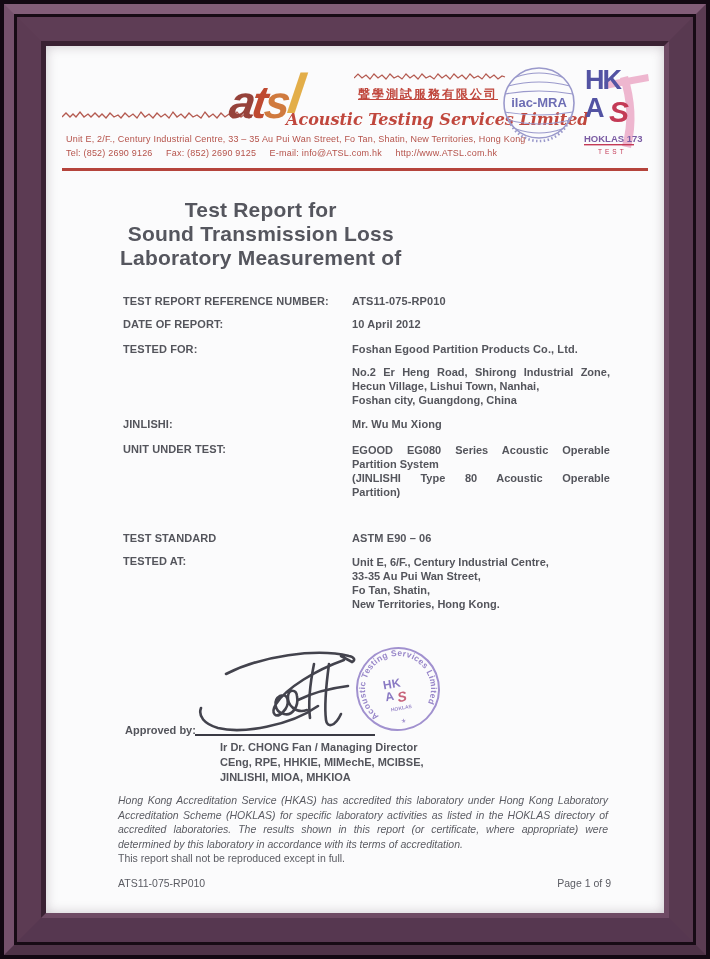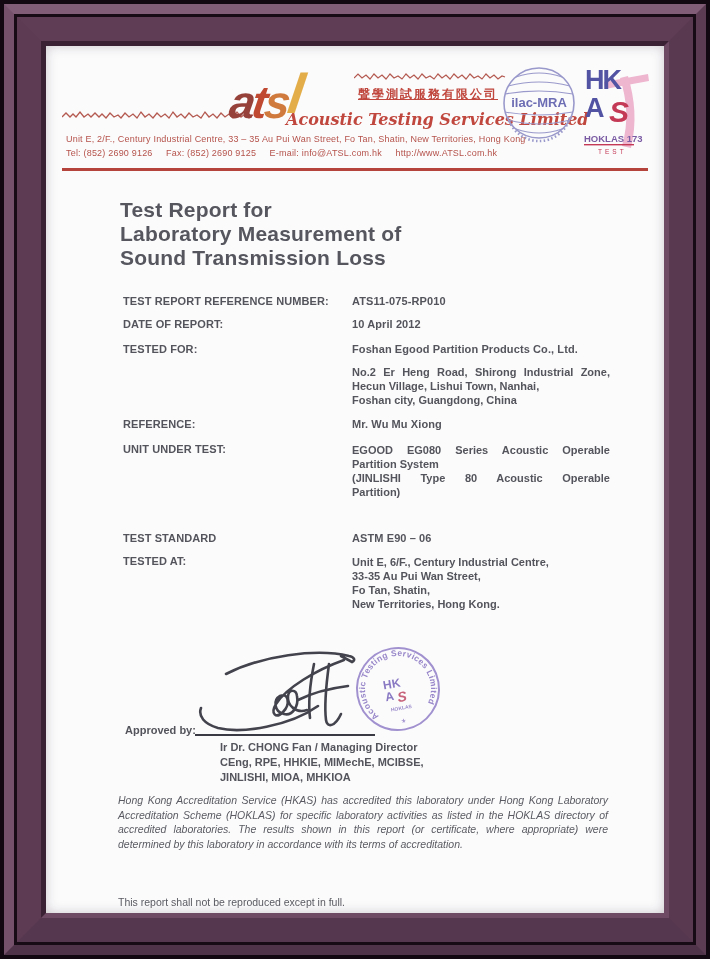--- a/index.html
+++ b/index.html
@@ -15,33 +15,33 @@
   .abs{position:absolute;}
   
   .logo-atsl{display:flex;font-weight:bold;font-style:italic;font-size:46px;line-height:44px;transform:skewX(-8deg);letter-spacing:-3px;}
   .logo-atsl .la{color:#96423a}.logo-atsl .lt{color:#bf4a31}.logo-atsl .ls{color:#d07a3e}
   .logo-atsl .ll{color:#e3ae49;font-size:56px;line-height:44px;margin-top:-8px;}
   .cn-name{font-size:12px;font-weight:bold;color:#c0473d;letter-spacing:2px;white-space:nowrap;text-decoration:underline;}
   .en-name{font-size:16px;font-weight:bold;font-style:italic;font-family:"DejaVu Serif",serif;color:#c0473d;white-space:nowrap;}
   .addr{font-size:9px;color:#b5524a;letter-spacing:.2px;white-space:pre;}
   .red-rule{background:#b5443c;height:3px;}
   
-  .title-line{font-size:21px;font-weight:bold;line-height:24px;color:#55565e;letter-spacing:.2px;white-space:nowrap;}
+  .title-line{font-size:21px;font-weight:bold;line-height:24px;color:#55565e;letter-spacing:.2px;white-space:nowrap;text-align:center;}
   .flabel,.fvalue{font-size:11px;font-weight:bold;color:#54555c;white-space:nowrap;letter-spacing:.1px;}
   .vblock{width:258px;font-size:11px;font-weight:bold;color:#54555c;line-height:14px;}
   .vblock div{white-space:nowrap;}
   .vblock .jl{white-space:normal;text-align:justify;text-align-last:justify;}
   
   .approved{font-size:11px;font-weight:bold;color:#54555c;}
   .sig-line{height:2px;background:#3a3a44;}
   .sig-name{font-size:11px;font-weight:bold;line-height:15px;color:#54555c;white-space:nowrap;padding-left:23px;}
   .stamp{opacity:.88;transform:rotate(-10deg);}
   
   .foot-para{width:490px;font-size:10.5px;line-height:14.6px;color:#5a5b62;text-align:justify;font-style:italic;}
-  .foot-note,.foot-ref,.foot-page{font-size:10.5px;color:#5a5b62;white-space:nowrap;margin-top:44px;}
+  .foot-note,.foot-ref,.foot-page{font-size:10.5px;color:#5a5b62;white-space:nowrap;}
 </style>
 </head>
 <body>
 
 <div class="stage">
  <div class="frame-edge">
   <div class="frame-bevel">
    <div class="frame-line">
     <div class="frame-main">
      <div class="frame-inner">
@@ -89,40 +89,40 @@
           <text x="1" y="27" font-size="27" font-weight="bold" fill="#5353a3" letter-spacing="-2">HK</text>
           <text x="1" y="55" font-size="27" font-weight="bold" fill="#5353a3">A</text>
           <text x="25" y="60" font-size="30" font-weight="bold" font-style="italic" fill="#c43a56">S</text>
           <text x="0" y="80" font-size="9.5" font-weight="bold" fill="#7a5ba3">HOKLAS 173</text>
           <rect x="0" y="82" width="50" height="1.4" fill="#c43a56"></rect>
           <text x="14" y="92" font-size="6.5" letter-spacing="3" fill="#c43a56">TEST</text>
         </svg>
 
         <div class="abs" style="left:74px;top:152px">
           <div class="title-line">Test Report for</div>
+          <div class="title-line">Sound Transmission Loss</div>
           <div class="title-line">Laboratory Measurement of</div>
-          <div class="title-line">Sound Transmission Loss</div>
         </div>
 
         <div class="abs flabel" style="left:77px;top:249px">TEST REPORT REFERENCE NUMBER:</div>
         <div class="abs fvalue" style="left:306px;top:249px">ATS11-075-RP010</div>
 
         <div class="abs flabel" style="left:77px;top:272px">DATE OF REPORT:</div>
         <div class="abs fvalue" style="left:306px;top:272px">10 April 2012</div>
 
         <div class="abs flabel" style="left:77px;top:297px">TESTED FOR:</div>
         <div class="abs fvalue" style="left:306px;top:297px">Foshan Egood Partition Products Co., Ltd.</div>
 
         <div class="abs vblock" style="left:306px;top:319px">
           <div class="jl">No.2 Er Heng Road, Shirong Industrial Zone,</div>
           <div>Hecun Village, Lishui Town, Nanhai,</div>
           <div>Foshan city, Guangdong, China</div>
         </div>
 
-        <div class="abs flabel" style="left:77px;top:372px">REFERENCE:</div>
+        <div class="abs flabel" style="left:77px;top:372px">JINLISHI:</div>
         <div class="abs fvalue" style="left:306px;top:372px">Mr. Wu Mu Xiong</div>
 
         <div class="abs flabel" style="left:77px;top:397px">UNIT UNDER TEST:</div>
         <div class="abs vblock" style="left:306px;top:397px">
           <div class="jl">EGOOD EG080 Series Acoustic Operable</div>
           <div>Partition System</div>
           <div class="jl">(JINLISHI Type 80 Acoustic Operable</div>
           <div>Partition)</div>
         </div>
 

